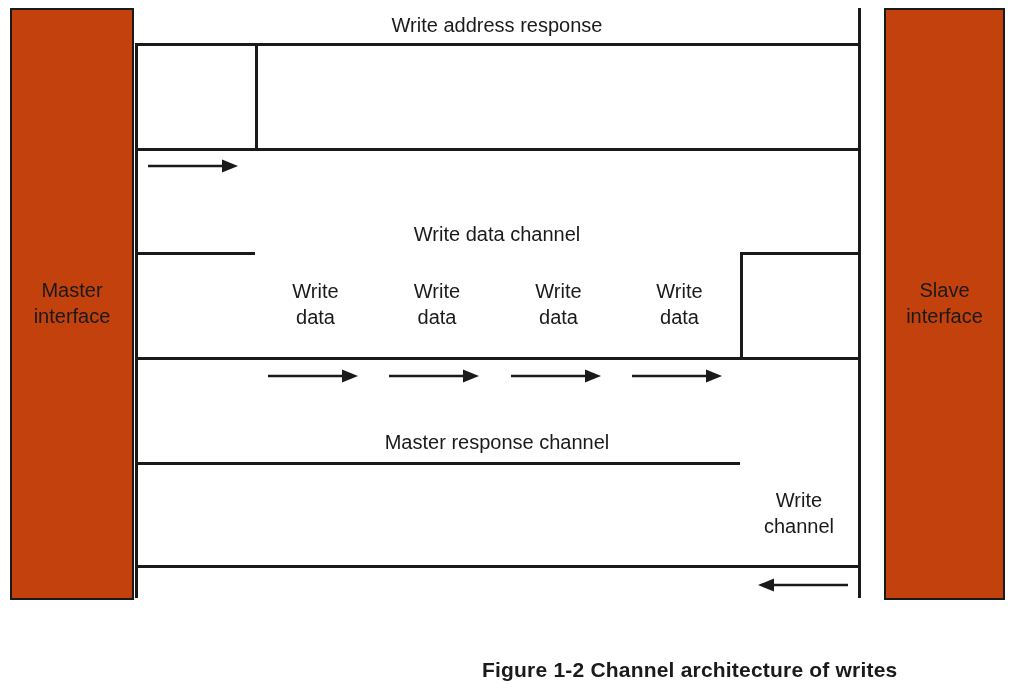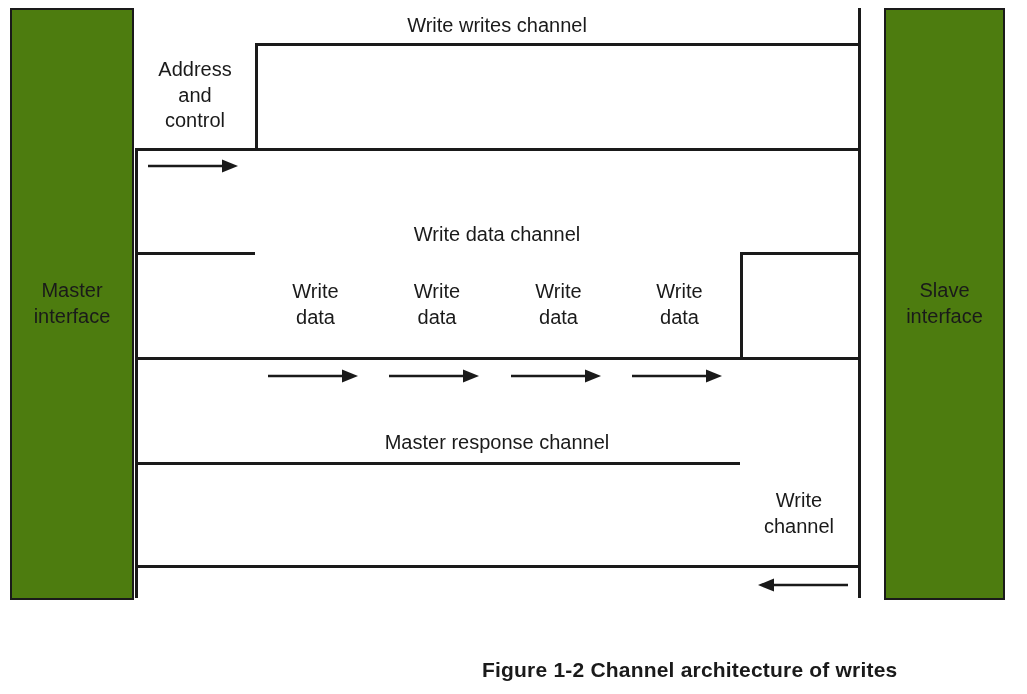--- a/index.html
+++ b/index.html
@@ -18,21 +18,21 @@
     position: relative;
     width: 1027px;
     height: 694px;
   }
 
   
   .box {
     position: absolute;
     border: 2.5px solid #1a1a1a;
     box-sizing: border-box;
-    background: #4d7c0f;
+    background: #c2410c;
   }
   .endpoint {
     display: flex;
     align-items: center;
     justify-content: center;
     text-align: center;
     font-size: 20px;
     line-height: 1.28;
   }
   .cell {
@@ -112,27 +112,20 @@
       <div class="vline" style="left: 376px; top: 252px; height: 105px;"></div>
       <div class="vline" style="left: 498px; top: 252px; height: 105px;"></div>
       <div class="vline" style="left: 498px; top: 252px; height: 105px;"></div>
       <div class="vline" style="left: 619px; top: 252px; height: 105px;"></div>
       <div class="vline" style="left: 619px; top: 252px; height: 105px;"></div>
       <div class="vline" style="left: 740px; top: 252px; height: 105px;"></div>
       <div class="vline" style="left: 740px; top: 462px; height: 103px;"></div>
       <div class="vline" style="left: 858px; top: 462px; height: 103px;"></div>
     </div>
 
-  <div class="cell" id="cell-addr" style="left: 135px; top: 43px; width: 120px; height: 105px;">
-    <div>
-      <div>Address</div>
-      <div>and</div>
-      <div>control</div>
-    </div>
-  </div>
 
   <div class="cell" id="cell-wd1" style="left: 255px; top: 252px; width: 121px; height: 105px;">
     <div>
       <div>Write</div>
       <div>data</div>
     </div>
   </div>
 
   <div class="cell" id="cell-wd2" style="left: 376px; top: 252px; width: 122px; height: 105px;">
     <div>
@@ -155,21 +148,21 @@
     </div>
   </div>
 
   <div class="cell" id="cell-wresp" style="left: 740px; top: 462px; width: 118px; height: 103px;">
     <div>
       <div>Write</div>
       <div>channel</div>
     </div>
   </div>
 
-  <div class="chlabel" id="lab-addr" style="left: 497px; top: 15px;">Write writes channel</div>
+  <div class="chlabel" id="lab-addr" style="left: 497px; top: 15px;">Write address response</div>
   <div class="chlabel" id="lab-data" style="left: 497px; top: 224px;">Write data channel</div>
   <div class="chlabel" id="lab-resp" style="left: 497px; top: 432px;">Master response channel</div>
 
   <div id="arrows">
       <div class="arrow" style="left: 148px; top: 159px; width: 90px;">
         <svg width="90" height="14" viewBox="0 0 90 14">
           <line x1="0" y1="7" x2="76" y2="7" stroke="#1a1a1a" stroke-width="2.6"></line>
           <polygon points="90,7 74,0.5 74,13.5" fill="#1a1a1a"></polygon>
         </svg>
       </div>

